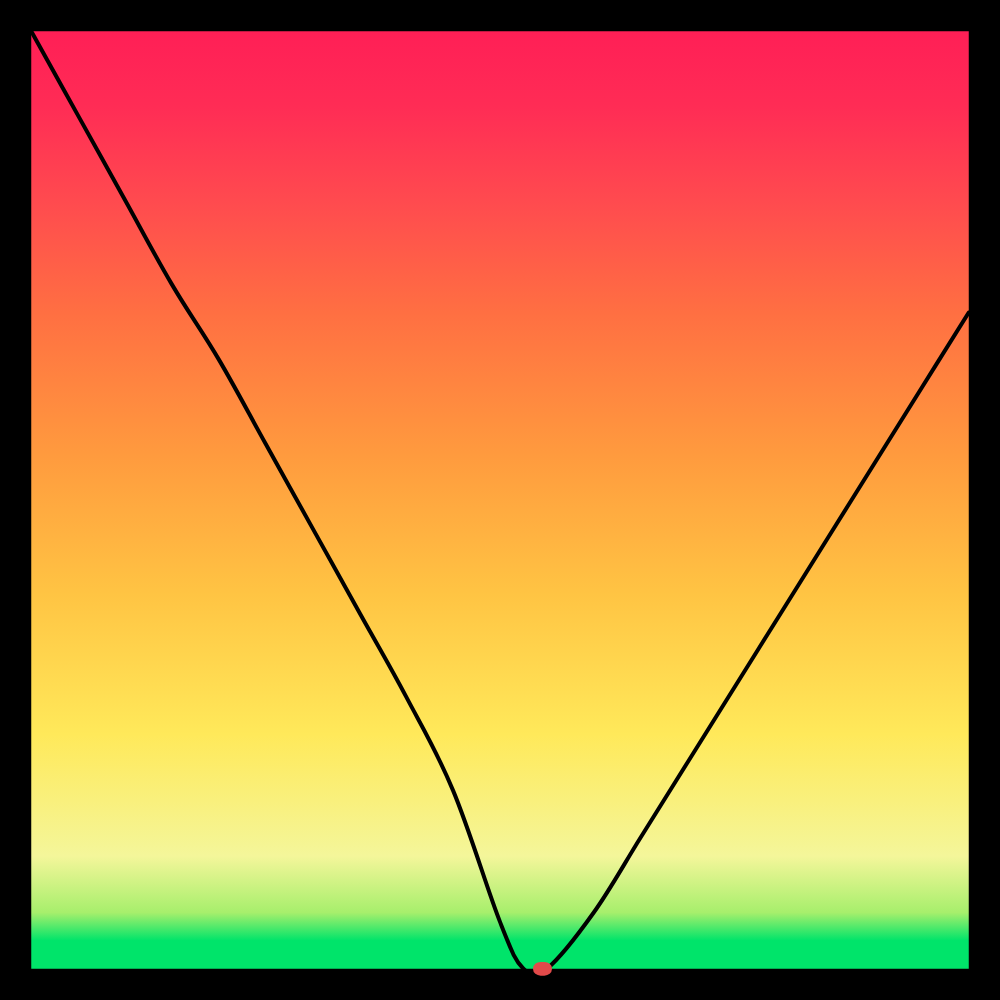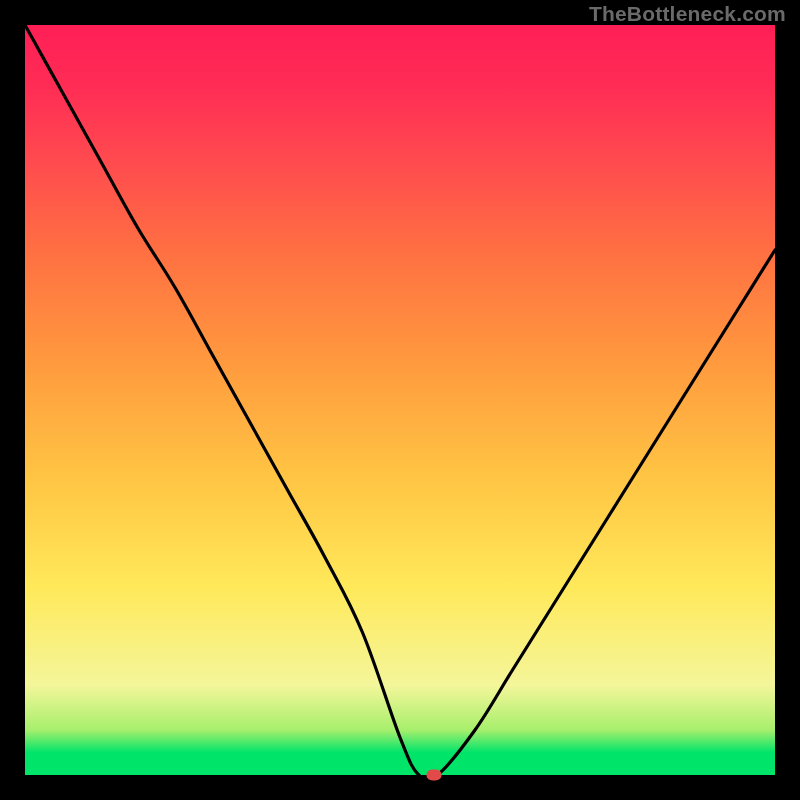--- a/index.html
+++ b/index.html
@@ -65,21 +65,20 @@
     background: #e24a4a;
     border-radius: 6px / 5px;
     z-index: 4;
     transform: translate(-50%, -50%);
   }
 </style>
 </head>
 <body>
 
 <div class="frame">
-  <div class="watermark">TheBottleneck.com</div>
 
   <div class="plot"></div>
 
   <svg class="curve" viewBox="0 0 750 750" preserveAspectRatio="none">
     <path id="curve-path" fill="none" stroke="#000" stroke-width="3.2" stroke-linecap="round" stroke-linejoin="round" d="M 0 0 C 6.75 12.15, 24 43.2, 37.5 67.5 C 51 91.8, 61.5 110.7, 75 135 C 88.5 159.3, 99 179.55, 112.5 202.5 C 126 225.45, 136.5 239.55, 150 262.5 C 163.5 285.45, 174 305.69999999999993, 187.5 329.99999999999994 C 201 354.29999999999995, 211.5 373.2, 225 397.5 C 238.5 421.8, 249 440.7, 262.5 465 C 276 489.3, 286.5 506.85, 300 532.5 C 313.5 558.15, 324 575.1, 337.5 607.5 C 351 639.9, 364.875 686.85, 375 712.5 C 385.125 738.15, 387 743.25, 393.75 750 C 400.5 756.75, 402.37500000000006 758.1, 412.50000000000006 750 C 422.62500000000006 741.9, 436.5 723.9, 450 705 C 463.5 686.1, 474 666.6, 487.5 645 C 501 623.4, 511.5 606.6, 525 585 C 538.5 563.4, 549 546.6, 562.5 525 C 576 503.4, 586.5 486.6, 600 465 C 613.5 443.4, 624 426.6, 637.5 405 C 651 383.4, 661.5 366.6, 675 345 C 688.5 323.4, 699 306.6, 712.5 285 C 726 263.4, 743.25 235.8, 750 225"></path>
   </svg>
 
   <div id="marker" class="marker" style="left: 433.75px; top: 775px;"></div>
 </div>
 

